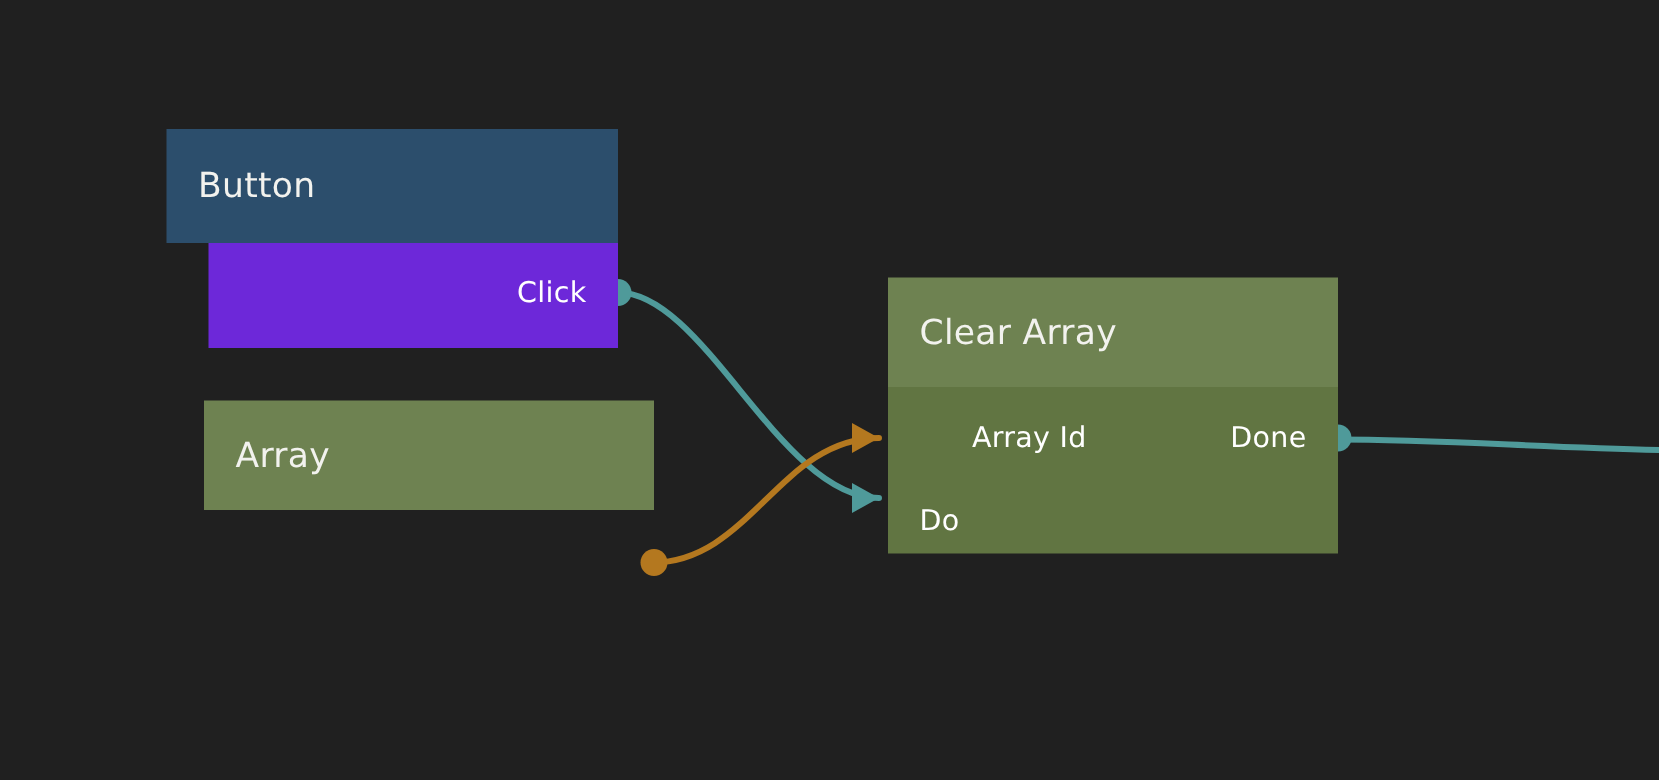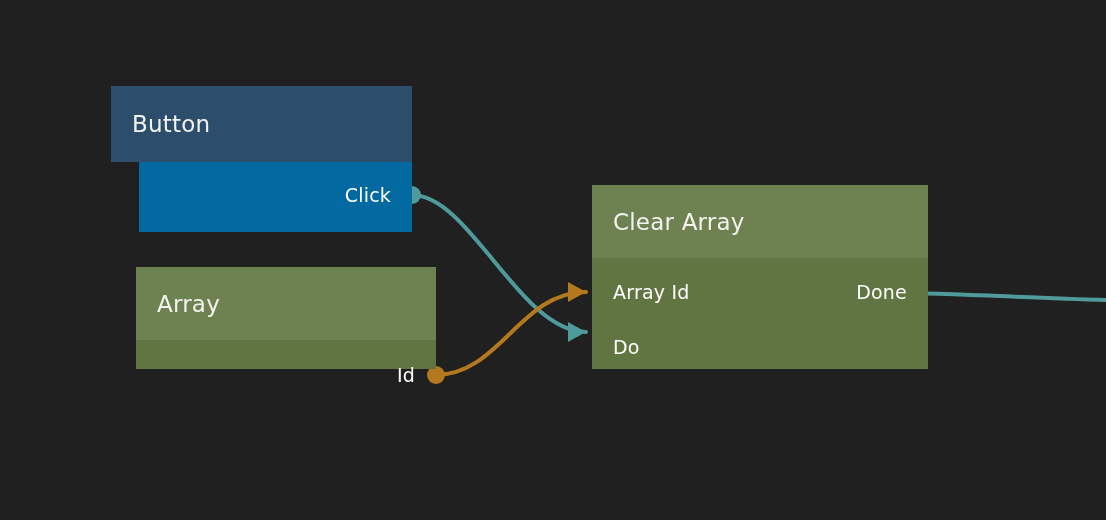--- a/index.html
+++ b/index.html
@@ -63,21 +63,21 @@
   }
   .port-row.in {
     left: 21px;
     justify-content: flex-start;
   }
   .port-label {
     line-height: 1;
   }
   
   .theme-blue .node-header { background: #2c4e6c; }
-  .theme-blue .node-body   { background: #0369a1; margin-left: 28px; }
+  .theme-blue .node-body   { background: #6d28d9; margin-left: 28px; }
   .theme-green .node-header { background: #6e8251; }
   .theme-green .node-body   { background: #617542; }
 </style>
 </head>
 <body>
 
 <div id="canvas" style="width: 1106px; height: 520px; background: rgb(32, 32, 32);">
 
   <svg id="edge-layer" viewBox="0 0 1106 520" width="1106" height="520">
       <path d="M 412 195 C 470 195 520 332 586 332" fill="none" stroke="#4f9a9a" stroke-width="4" stroke-linecap="round"></path>
@@ -94,37 +94,32 @@
     <div class="node-header" style="height: 76px; flex: 0 0 76px;">
       <span>Button</span>
     </div>
     <div class="node-body">
       <div class="port-row out" id="port-button-click" style="top: 21px;">
         <span class="port-label">Click</span>
       </div>
     </div>
   </div>
 
-  <div class="node theme-green" id="node-array" style="left: 136px; top: 267px; width: 300px; height: 102px;">
+  <div class="node theme-green" id="node-array" style="left: 136px; top: 267px; width: 300px; height: 186px;">
     <div class="node-header" style="height: 73px; flex: 0 0 73px;">
       <span>Array</span>
     </div>
-    <div class="node-body">
-      <div class="port-row out" id="port-array-id" style="top: 23px;">
-        <span class="port-label">Id</span>
-      </div>
-    </div>
   </div>
 
-  <div class="node theme-green" id="node-clear-array" style="left: 592px; top: 185px; width: 336px; height: 184px;">
+  <div class="node theme-green" id="node-clear-array" style="left: 592px; top: 185px; width: 300px; height: 184px;">
     <div class="node-header" style="height: 73px; flex: 0 0 73px;">
       <span>Clear Array</span>
     </div>
     <div class="node-body">
-      <div class="port-row in" id="port-clear-array-arrayid" style="top: 22px;">
+      <div class="port-row in" id="port-clear-array-arrayid" style="top: 22px; margin-left: 35px;">
         <span class="port-label">Array Id</span>
       </div>
       <div class="port-row in" id="port-clear-array-do" style="top: 77px;">
         <span class="port-label">Do</span>
       </div>
       <div class="port-row out" id="port-clear-array-done" style="top: 22px; justify-content: flex-end;">
         <span class="port-label">Done</span>
       </div>
     </div>
   </div>

